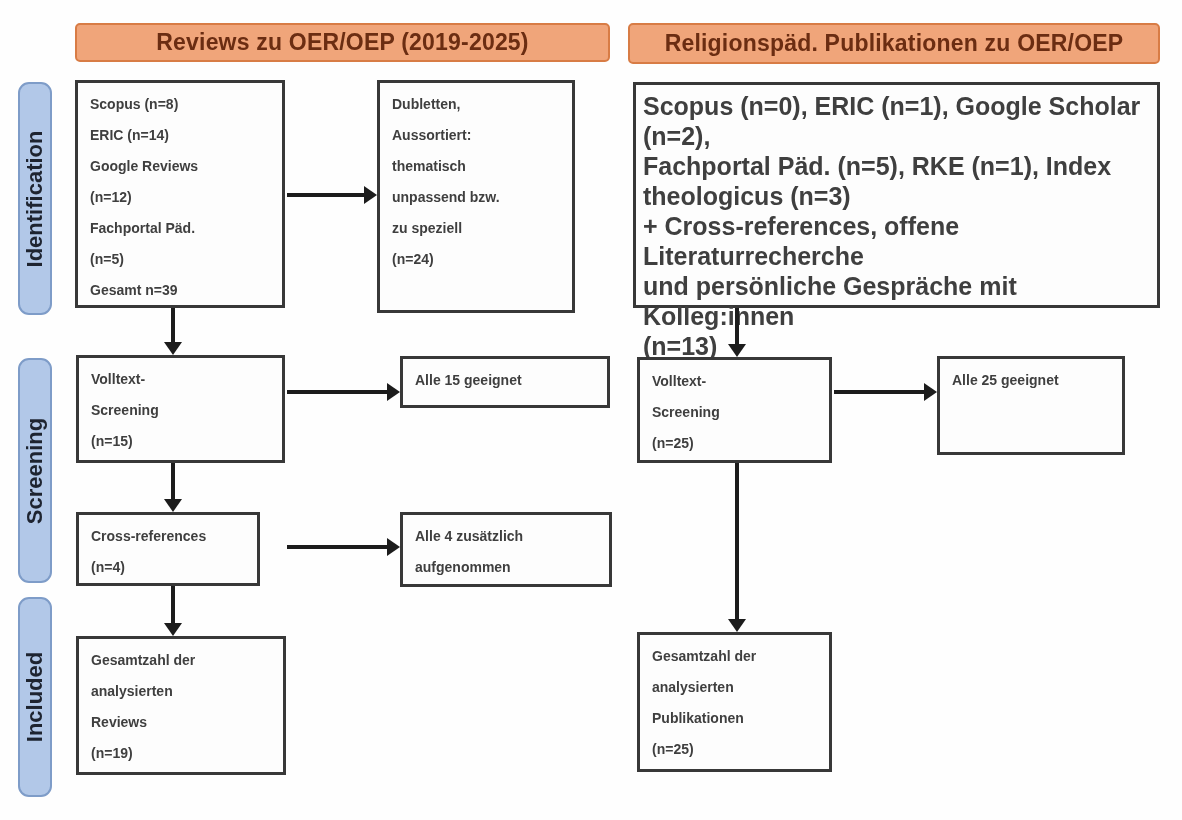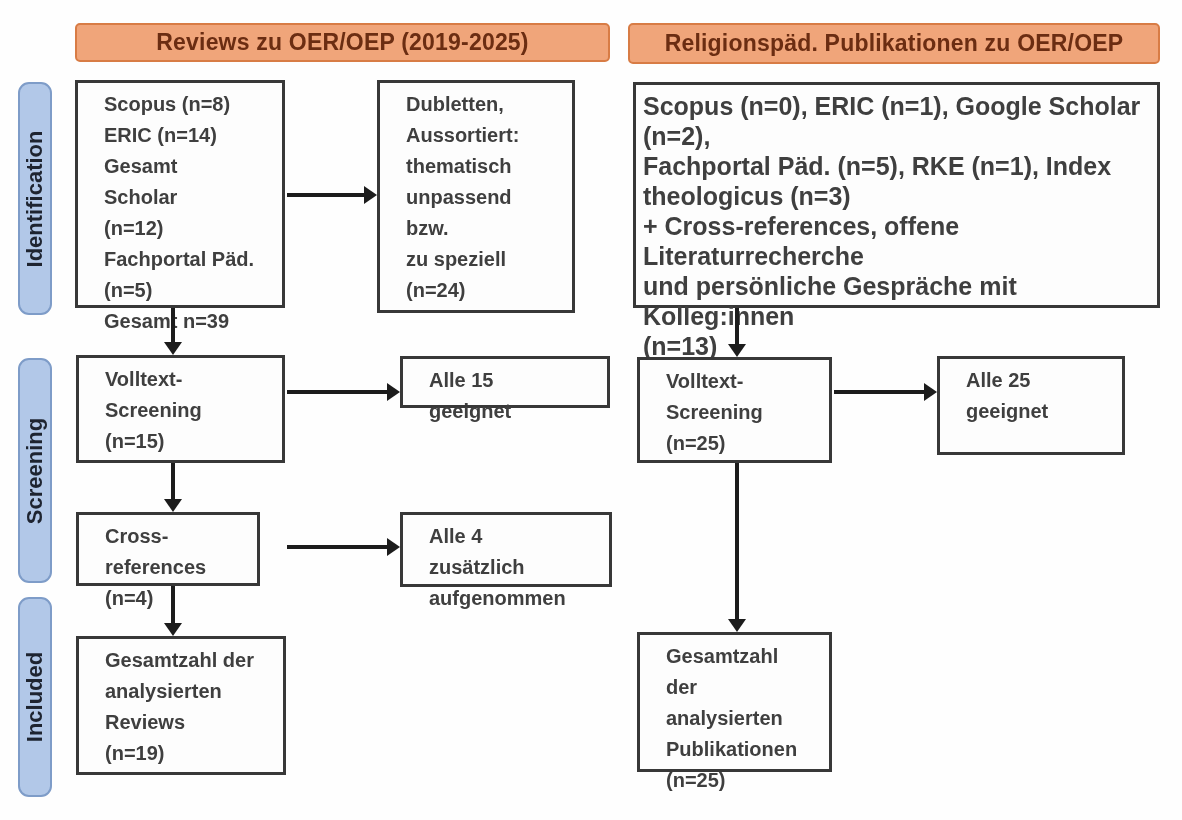--- a/index.html
+++ b/index.html
@@ -26,22 +26,22 @@
   }
   .stage .vtext{
     transform:rotate(-90deg);
     white-space:nowrap;
     font-size:22px;font-weight:bold;color:#1e2430;
   }
   
   .box{
     position:absolute;box-sizing:border-box;
     background:#fdfdfd;border:3px solid #383838;
-    padding:6px 26px;
-    font-size:20px;font-weight:bold;color:#3f3f3f;
+    padding:6px 12px;
+    font-size:14px;font-weight:bold;color:#3f3f3f;
     line-height:31px;
   }
   .box.small-text{font-size:25px;line-height:30px;padding:6px 7px;}
   
   .arr-h{position:absolute;height:4px;background:#1c1c1c;}
   .arr-h::after{
     content:"";position:absolute;right:-13px;top:-7px;
     border-left:13px solid #1c1c1c;
     border-top:9px solid transparent;border-bottom:9px solid transparent;
   }
@@ -70,21 +70,21 @@
   <div class="stage" style="left:18px;top:358px;width:34px;height:225px">
     <span class="vtext">Screening</span>
   </div>
   <div class="stage" style="left:18px;top:597px;width:34px;height:200px">
     <span class="vtext">Included</span>
   </div>
 
   <div class="box" style="left:75px;top:80px;width:210px;height:228px">
     <div>Scopus (n=8)</div>
     <div>ERIC (n=14)</div>
-    <div>Gesamt Scholar</div>
+    <div>Google Reviews</div>
     <div>(n=12)</div>
     <div>Fachportal Päd.</div>
     <div>(n=5)</div>
     <div>Gesamt n=39</div>
   </div>
 
   <div class="box" style="left:377px;top:80px;width:198px;height:233px">
     <div>Dubletten,</div>
     <div>Aussortiert:</div>
     <div>thematisch</div>

